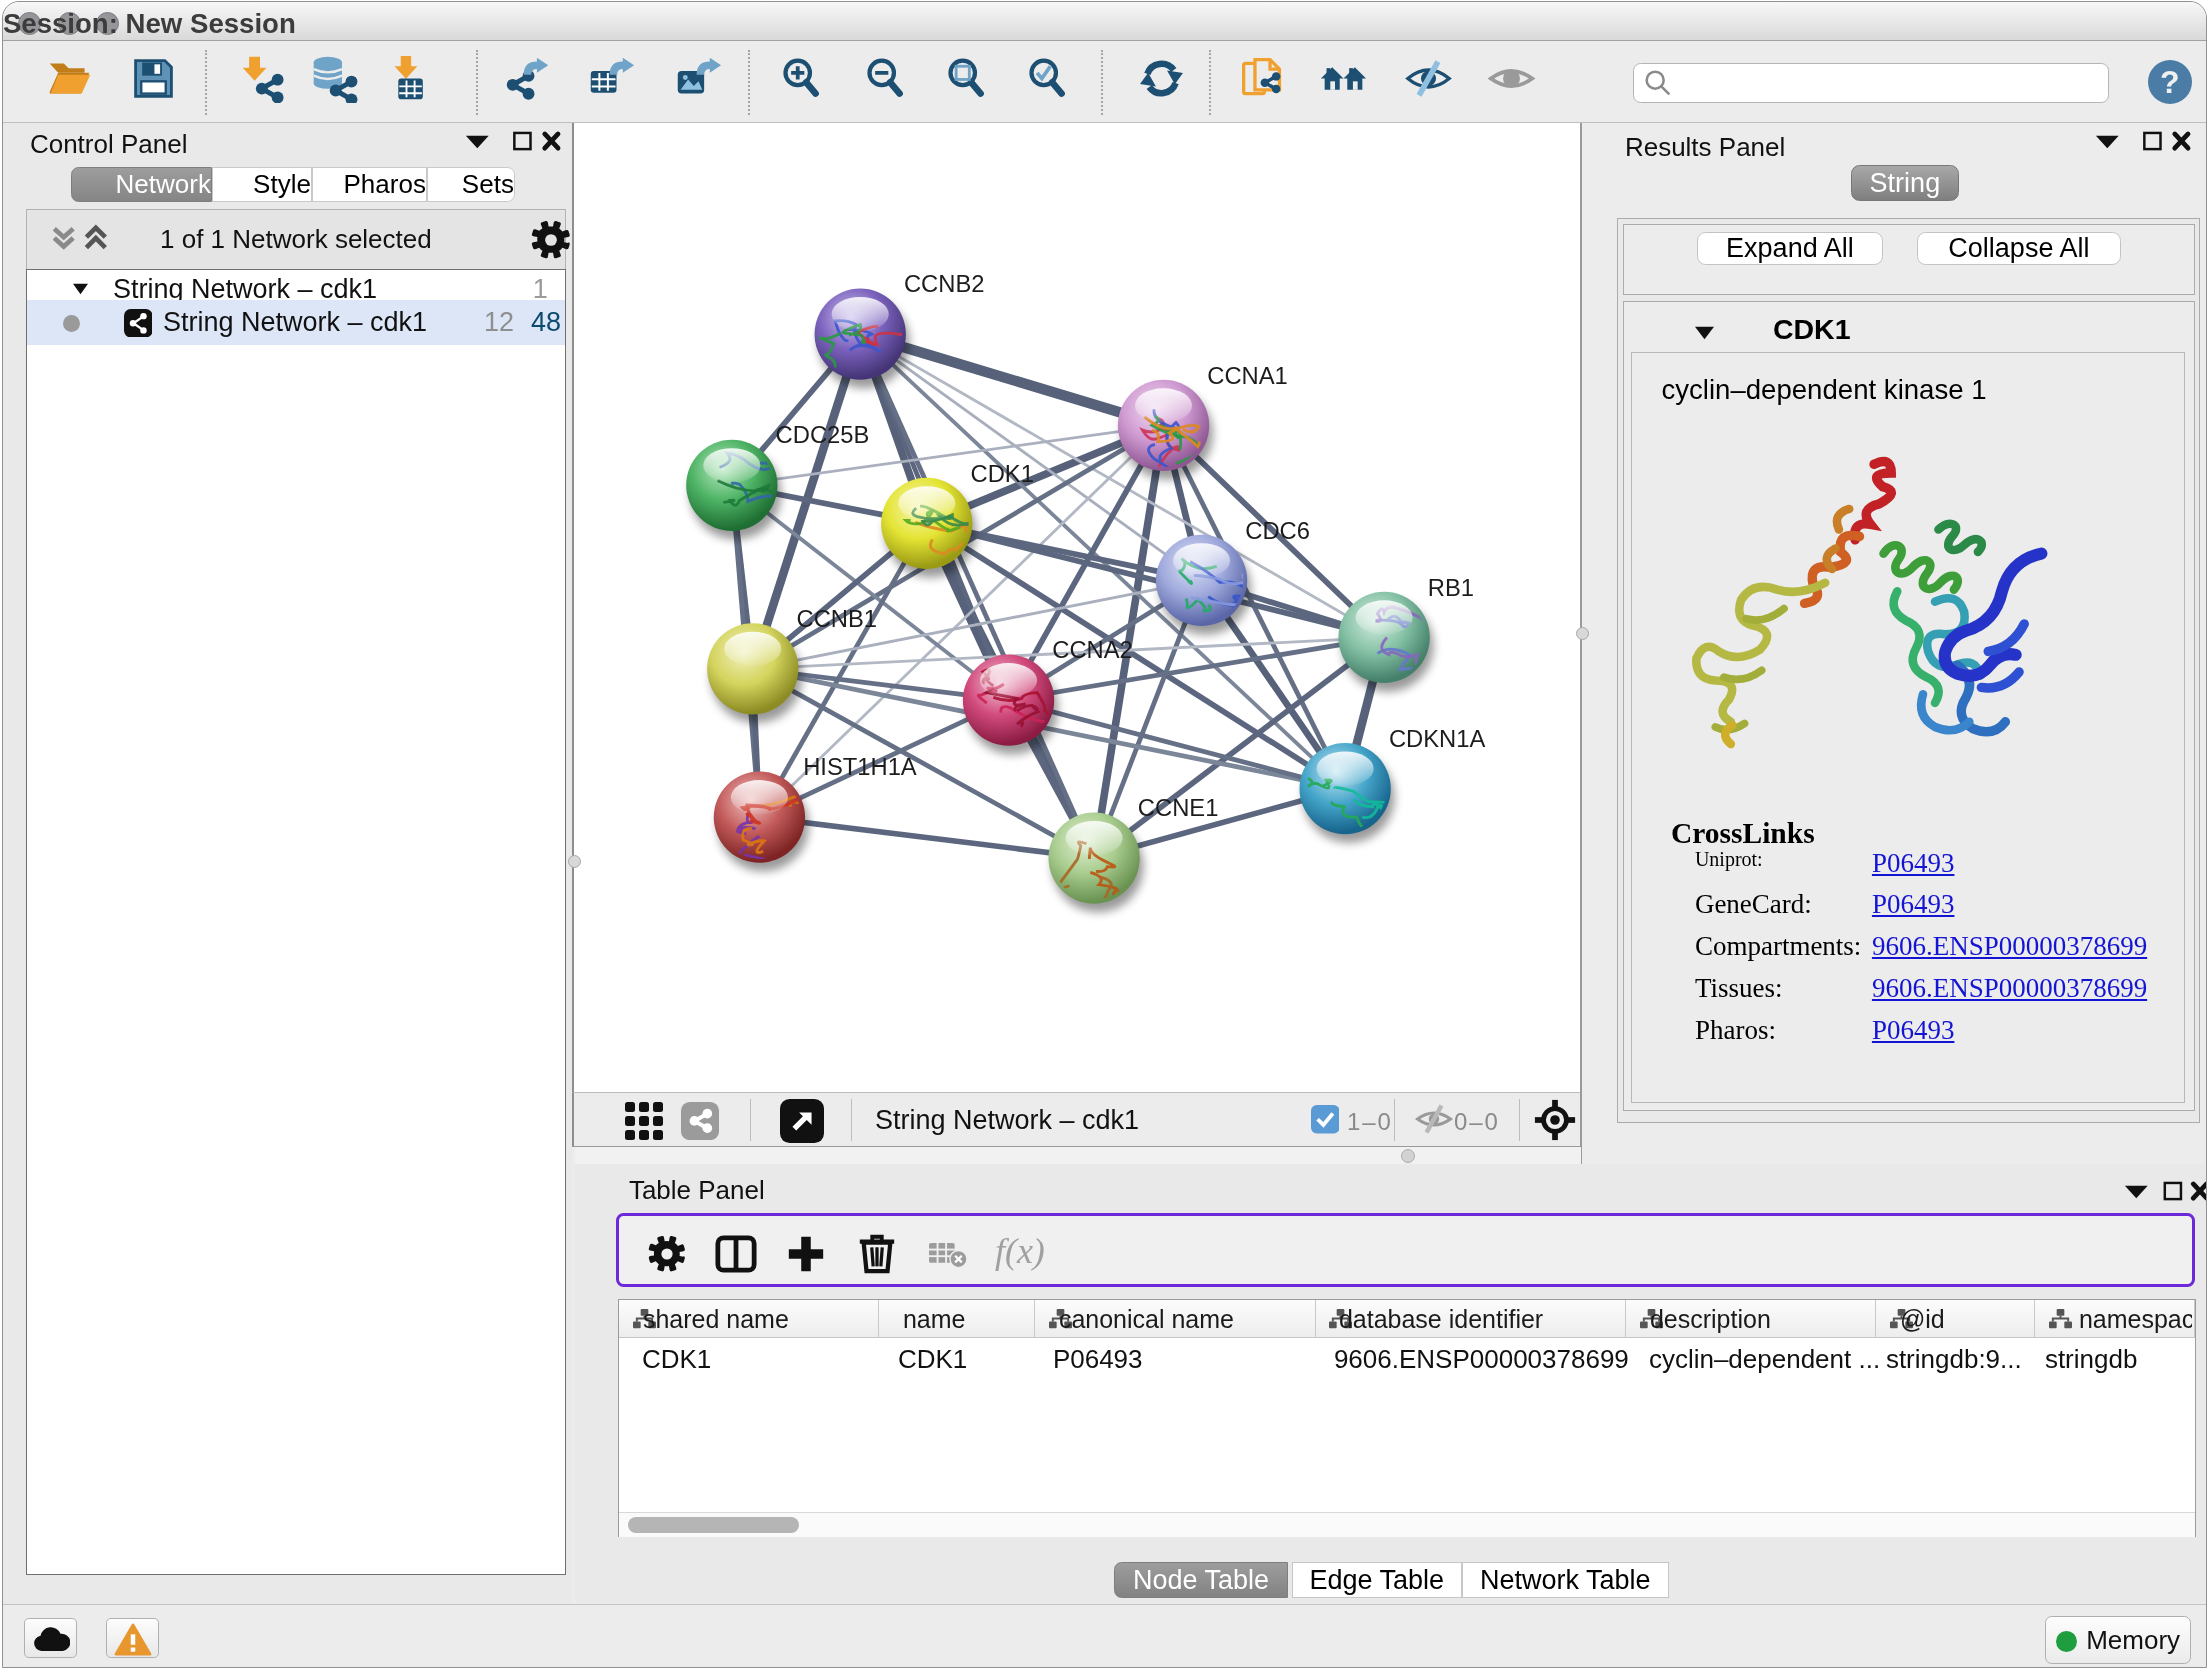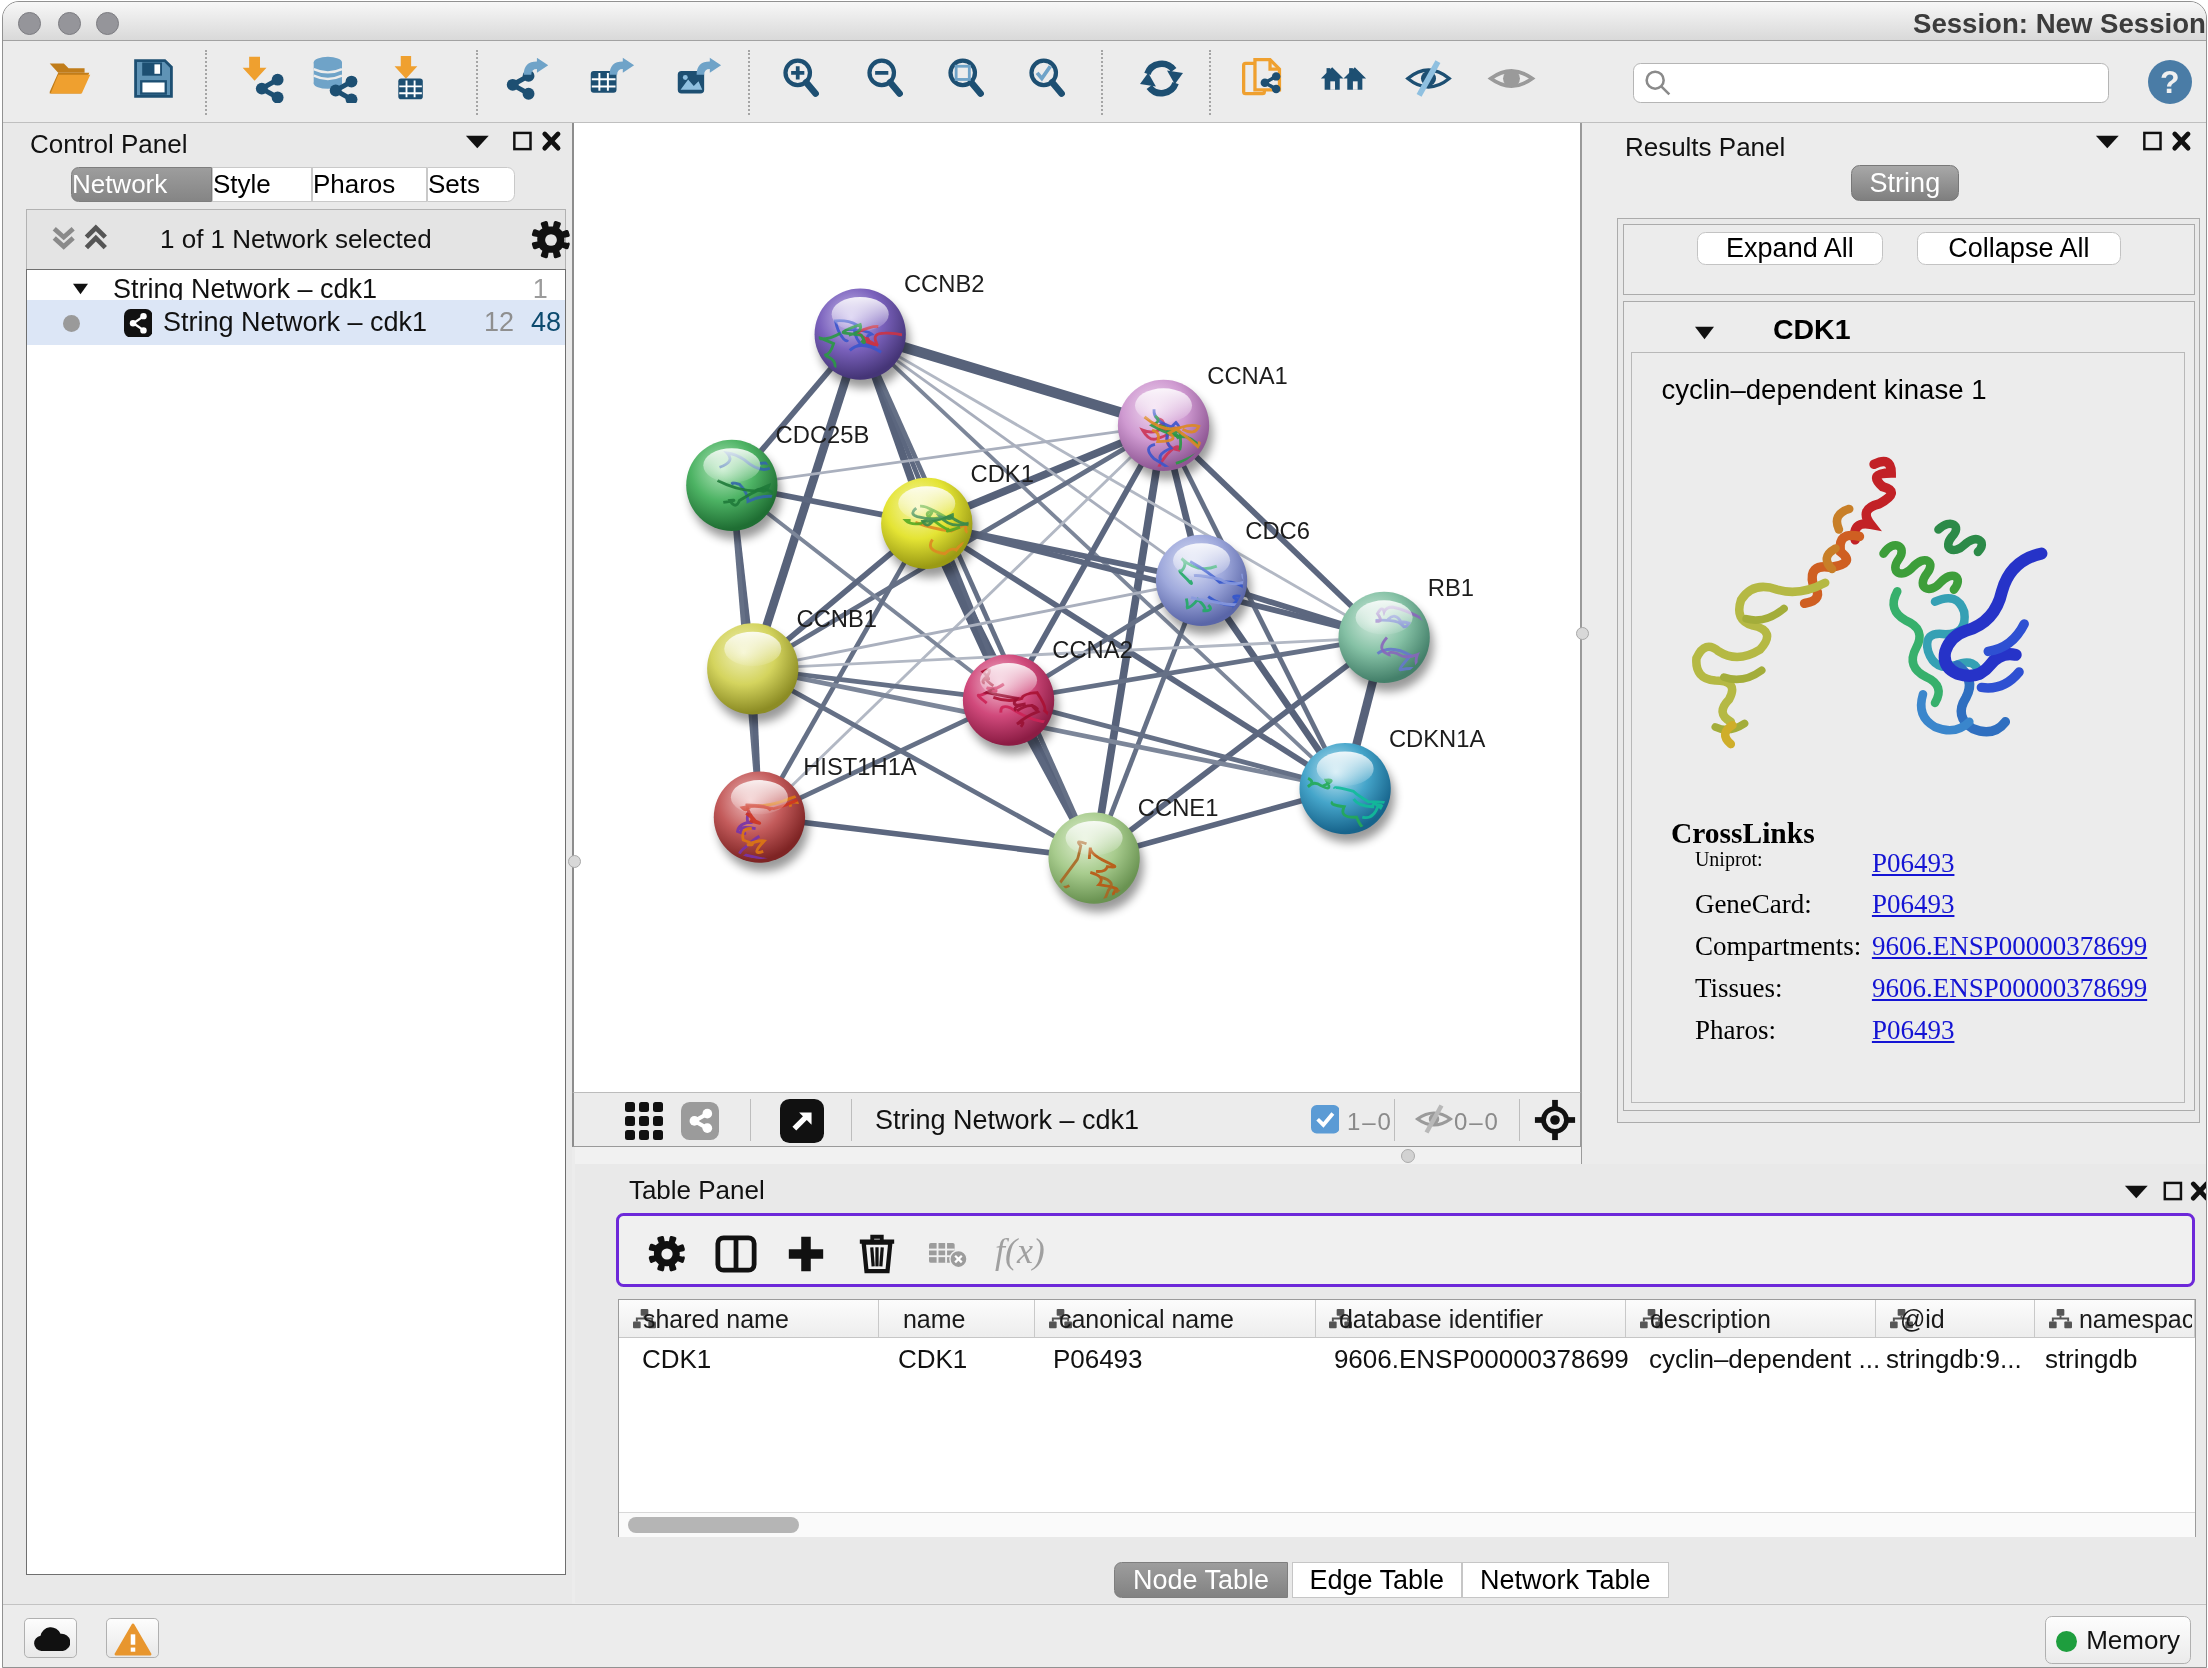--- a/index.html
+++ b/index.html
@@ -1,29 +1,29 @@
 <!DOCTYPE html>
 <html style="font-size:15px"><head><meta charset="utf-8">
 <style>
 *{margin:0;padding:0;box-sizing:border-box}
 html,body{width:2208px;height:1668px;background:#fff;font-family:"Liberation Sans",sans-serif;overflow:hidden}
 #win{position:absolute;left:1.9px;top:1px;width:2205px;height:1667px;background:#ececec;border:1px solid #919191;border-radius:17px 17px 0 0;overflow:hidden}
 #titlebar{position:absolute;left:0;top:0;width:100%;height:39px;background:linear-gradient(#f7f7f7,#d9d9d9);border-bottom:1px solid #a2a2a2}
 .tl{position:absolute;top:9.5px;width:23px;height:23px;border-radius:50%;background:#95959a;border:1px solid #7c7c81}
-#title{position:absolute;top:5.7px;left:0;width:100%;text-align:right;font-size:27.6px;font-weight:600;color:#3c3c3c}
+#title{position:absolute;top:5.7px;left:0;width:100%;text-align:left;font-size:27.6px;font-weight:600;color:#3c3c3c}
 #toolbar{position:absolute;left:0;top:40px;width:100%;height:81px;background:#ececec;border-bottom:1px solid #bfbfbf}
 .tsep{position:absolute;top:7.6px;height:65px;width:0;border-left:2.9px dotted #a5a5a5}
 .ticon{position:absolute;top:12.4px}
 #searchbox{position:absolute;left:1630px;top:21px;width:476px;height:40px;background:#fff;border:1.9px solid #b5b5b5;border-radius:7.6px}
 #helpbtn{position:absolute;left:2145px;top:58px;width:44px;height:44px;border-radius:50%;background:#4a7ca6;color:#f0f0f0;text-align:center;font-size:32px;font-weight:bold;line-height:44px}
 
 #cpanel{position:absolute;left:0;top:121px;width:569px;height:1481px;background:#e9e9e9}
 .ptitle{font-size:26px;color:#111}
 #cptabs{position:absolute;left:68px;top:165px;height:35px}
-.tab{position:absolute;top:0;height:35px;border:1px solid #c9c9c9;background:#fff;color:#000;font-size:26px;text-align:left;line-height:33px}
+.tab{position:absolute;top:0;height:35px;border:1px solid #c9c9c9;background:#fff;color:#000;font-size:26px;text-align:right;line-height:33px}
 .tabsel{background:linear-gradient(#9d9d9d,#858585);color:#fff;border-color:#7e7e7e}
 #cpsub{position:absolute;left:23px;top:86px;width:540px;height:61px;background:#e4e4e4;border:1px solid #b2b2b2}
 #cplist{position:absolute;left:23px;top:146px;width:540px;height:1306px;background:#fff;border:1.9px solid #6f6f6f}
 #cprow2{position:absolute;left:0;top:30px;width:538px;height:45px;background:#dce6f6}
 
 #canvas{position:absolute;left:569px;top:121px;width:1009px;height:969px;background:#fff;border-left:2.9px solid #8d8d8d;border-right:1.9px solid #999}
 #cvbar{position:absolute;left:569px;top:1090px;width:1009px;height:55px;background:#ececec;border-left:2.9px solid #8d8d8d;border-right:1.9px solid #999;border-top:1px solid #bcbcbc;border-bottom:1.9px solid #9a9a9a}
 .cvsep{position:absolute;top:5.7px;height:42px;width:0;border-left:1px solid #bdbdbd}
 #hsplit{position:absolute;left:572px;top:1145px;width:1633px;height:17px;background:#f1f1f1}
 

